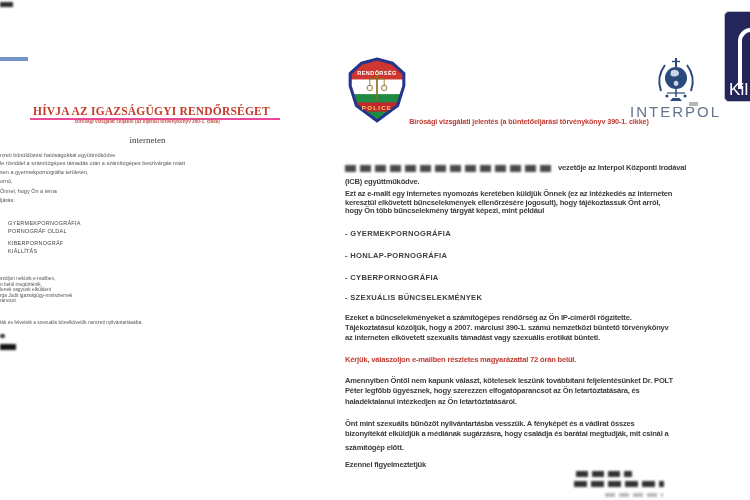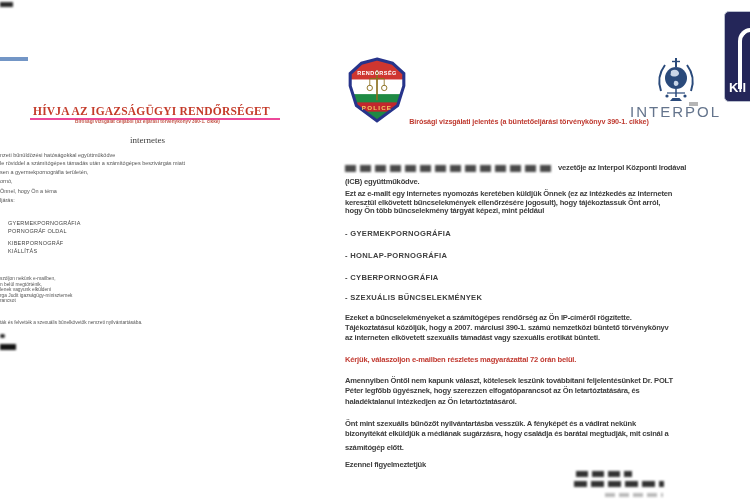--- a/index.html
+++ b/index.html
@@ -40,40 +40,40 @@
   .mark{position:absolute;filter:blur(.8px);}
 
   
   .watermark{
     position:absolute;left:724px;top:11px;width:34px;height:89px;
     background:#242659;border:1px solid #b9bfce;border-radius:5px;
   }
   .wm-glyph{position:absolute;left:13px;top:16px;width:15px;height:57px;
     border-left:4px solid #ffffff;border-top:4px solid #ffffff;
     border-top-left-radius:13px;}
-  .wm-label{position:absolute;left:4px;top:68px;color:#ffffff;font-weight:bold;
-    font-size:13px;letter-spacing:.2px;}
+  .wm-label{position:absolute;left:4px;top:68px;color:#ffffff;font-weight:normal;
+    font-size:17px;letter-spacing:.2px;}
 
   svg text{font-family:"Liberation Sans",sans-serif;}
 </style>
 </head>
 <body>
 
 <div class="stage">
 
   <div>
     <div class="mark" style="left:0;top:2px;width:13px;height:5px;background:#2b2b2b;"></div>
 
     <div class="mark" style="left:0;top:57px;width:28px;height:4px;background:#7396c6;filter:blur(.6px);"></div>
 
     <div class="abs ld-heading">
       <span>HÍVJA AZ IGAZSÁGÜGYI RENDŐRSÉGET</span>
     </div>
     <div class="abs ld-sub">Bírósági vizsgálat céljából (az eljárási törvénykönyv 390-1. cikke)</div>
-    <div class="abs ld-salut">internetes</div>
+    <div class="abs ld-salut">interneten</div>
 
     <div class="abs tln" style="top:152px">nzeti bűnüldözési hatóságokkal együttműködve</div>
     <div class="abs tln" style="top:160px">le röviddel a számítógépes támadás után a számítógépes beszivárgás miatt</div>
     <div class="abs tln" style="top:169px">sen a gyermekpornográfia területén,</div>
     <div class="abs tln" style="top:178px">ornó,</div>
     <div class="abs tln" style="top:188px">Önnel, hogy Ön a téma</div>
     <div class="abs tln" style="top:197px">ljárás:</div>
 
     <div class="abs tli" style="top:220px">GYERMEKPORNOGRÁFIA</div>
     <div class="abs tli" style="top:228px">PORNOGRÁF OLDAL</div>
@@ -153,21 +153,21 @@
     <div class="abs bln" style="top:313px">Ezeket a bűncselekményeket a számítógépes rendőrség az Ön IP-címéről rögzítette.</div>
     <div class="abs bln" style="top:323px">Tájékoztatásul közöljük, hogy a 2007. márciusi 390-1. számú nemzetközi büntető törvénykönyv</div>
     <div class="abs bln" style="top:333px">az interneten elkövetett szexuális támadást vagy szexuális erotikát bünteti.</div>
 
     <div class="abs bln red" style="top:355px">Kérjük, válaszoljon e-mailben részletes magyarázattal 72 órán belül.</div>
 
     <div class="abs bln" style="top:376px">Amennyiben Öntől nem kapunk választ, kötelesek leszünk továbbítani feljelentésünket Dr. POLT</div>
     <div class="abs bln" style="top:386px">Péter legfőbb ügyésznek, hogy szerezzen elfogatóparancsot az Ön letartóztatására, és</div>
     <div class="abs bln" style="top:397px">haladéktalanul intézkedjen az Ön letartóztatásáról.</div>
 
-    <div class="abs bln" style="top:419px">Önt mint szexuális bűnözőt nyilvántartásba vesszük. A fényképét és a vádirat nekünk</div>
+    <div class="abs bln" style="top:419px">Önt mint szexuális bűnözőt nyilvántartásba vesszük. A fényképét és a vádirat összes</div>
     <div class="abs bln" style="top:429px">bizonyítékát elküldjük a médiának sugárzásra, hogy családja és barátai megtudják, mit csinál a</div>
     <div class="abs bln" style="top:443px">számítógép előtt.</div>
 
     <div class="abs bln" style="top:460px">Ezennel figyelmeztetjük</div>
 
     <div>
       <div class="mark" style="left:576px;top:471px;width:56px;height:6px;filter:blur(1px);
                   background:repeating-linear-gradient(90deg,#333 0 12px,rgba(0,0,0,0) 12px 16px);"></div>
       <div class="mark" style="left:574px;top:481px;width:90px;height:6px;filter:blur(1px);
                   background:repeating-linear-gradient(90deg,#333 0 13px,rgba(0,0,0,0) 13px 17px);"></div>

